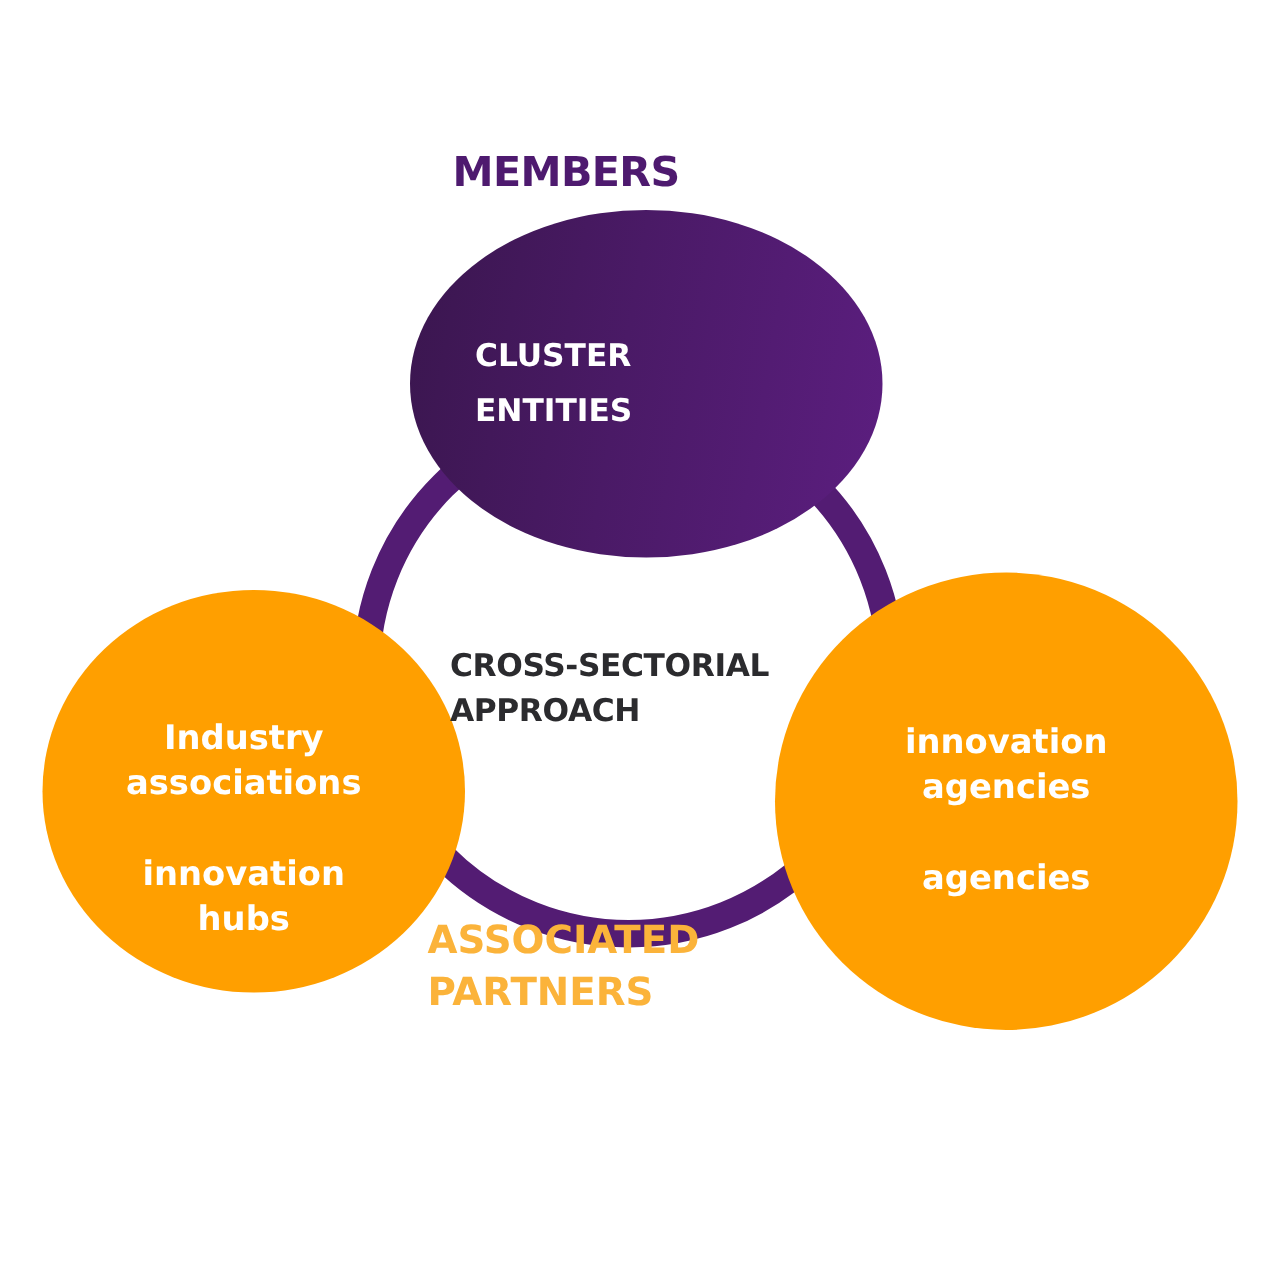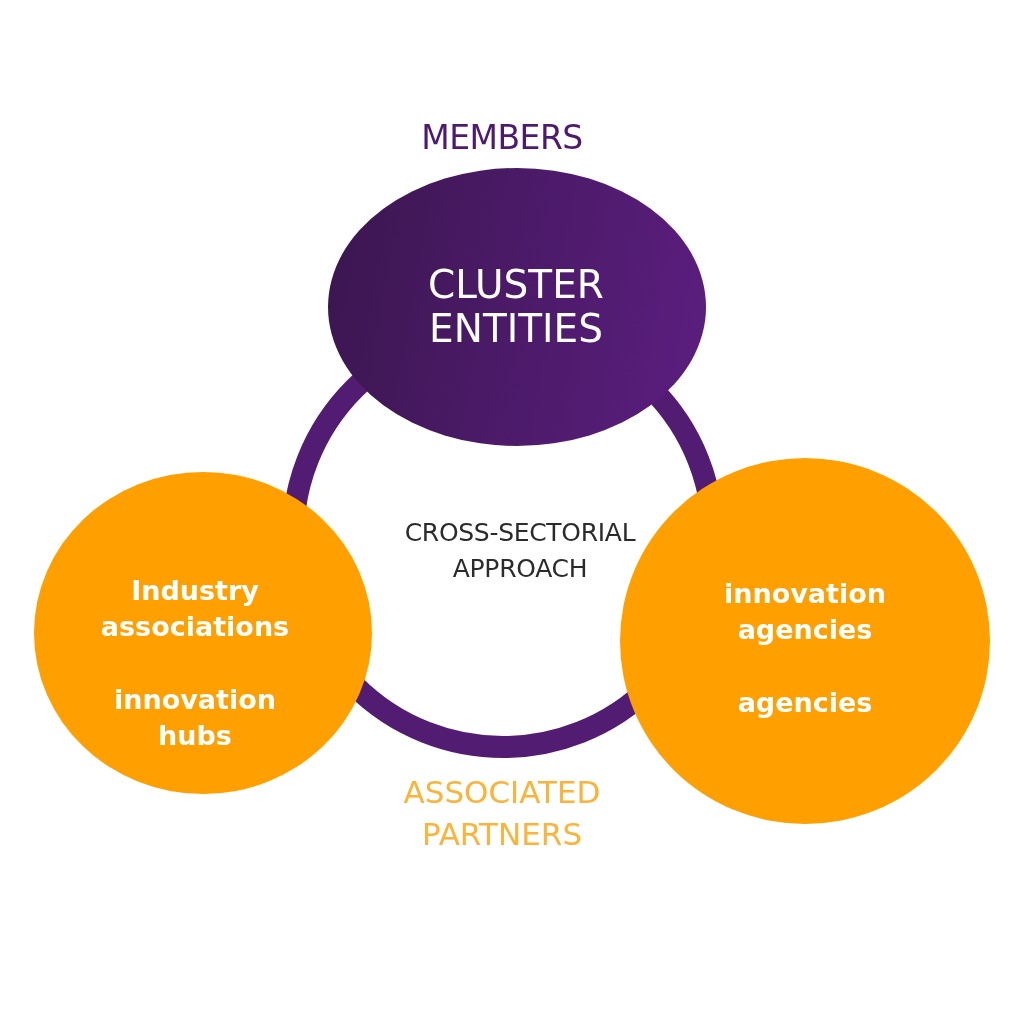--- a/index.html
+++ b/index.html
@@ -6,25 +6,25 @@
   body { width: 1024px; height: 1024px; position: relative; overflow: hidden;
          font-family: "DejaVu Sans", sans-serif; }
   .abs { position: absolute; }
   .ring { left: 282px; top: 316px; width: 398px; height: 398px; border: 22px solid #531c73;
           border-radius: 50%; }
   .ellipse { left: 328px; top: 168px; width: 378px; height: 278px; border-radius: 50%;
              background: linear-gradient(100deg, #3a164e 0%, #4a1a66 45%, #5c1e80 100%); }
   .circle { background: #ff9f00; border-radius: 50%; }
   .left-circle { left: 34px; top: 472px; width: 338px; height: 322px; }
   .right-circle { left: 620px; top: 458px; width: 370px; height: 366px; }
-  .label { text-align: center; font-weight: normal; }
+  .label { text-align: left; font-weight: bold; }
   .members { left: 362px; top: 118px; width: 280px; font-size: 33px; color: #4e1a6f; letter-spacing: -0.5px; }
-  .cluster { left: 380px; top: 263px; width: 272px; font-size: 39px; line-height: 44px; color: #ffffff; }
+  .cluster { left: 380px; top: 263px; width: 272px; font-size: 25px; line-height: 44px; color: #ffffff; }
   .cross { left: 360px; top: 515px; width: 320px; font-size: 25px; line-height: 36px; color: #2b2b2e; letter-spacing: -0.3px; }
-  .assoc { left: 342px; top: 771px; width: 320px; font-size: 31px; line-height: 42px; color: #fbb33a; }
+  .assoc { left: 342px; top: 731px; width: 320px; font-size: 31px; line-height: 42px; color: #fbb33a; }
   .circ-text { color: #ffffff; font-size: 27px; line-height: 36px; font-weight: bold; text-align: center; }
   .left-text { left: 60px; top: 538px; width: 270px; margin-top: 35px; }
   .right-text { left: 650px; top: 576px; width: 310px; }
   .gap { height: 37px; }
 </style>
 </head>
 <body>
 
 <div class="abs ring"></div>
 

